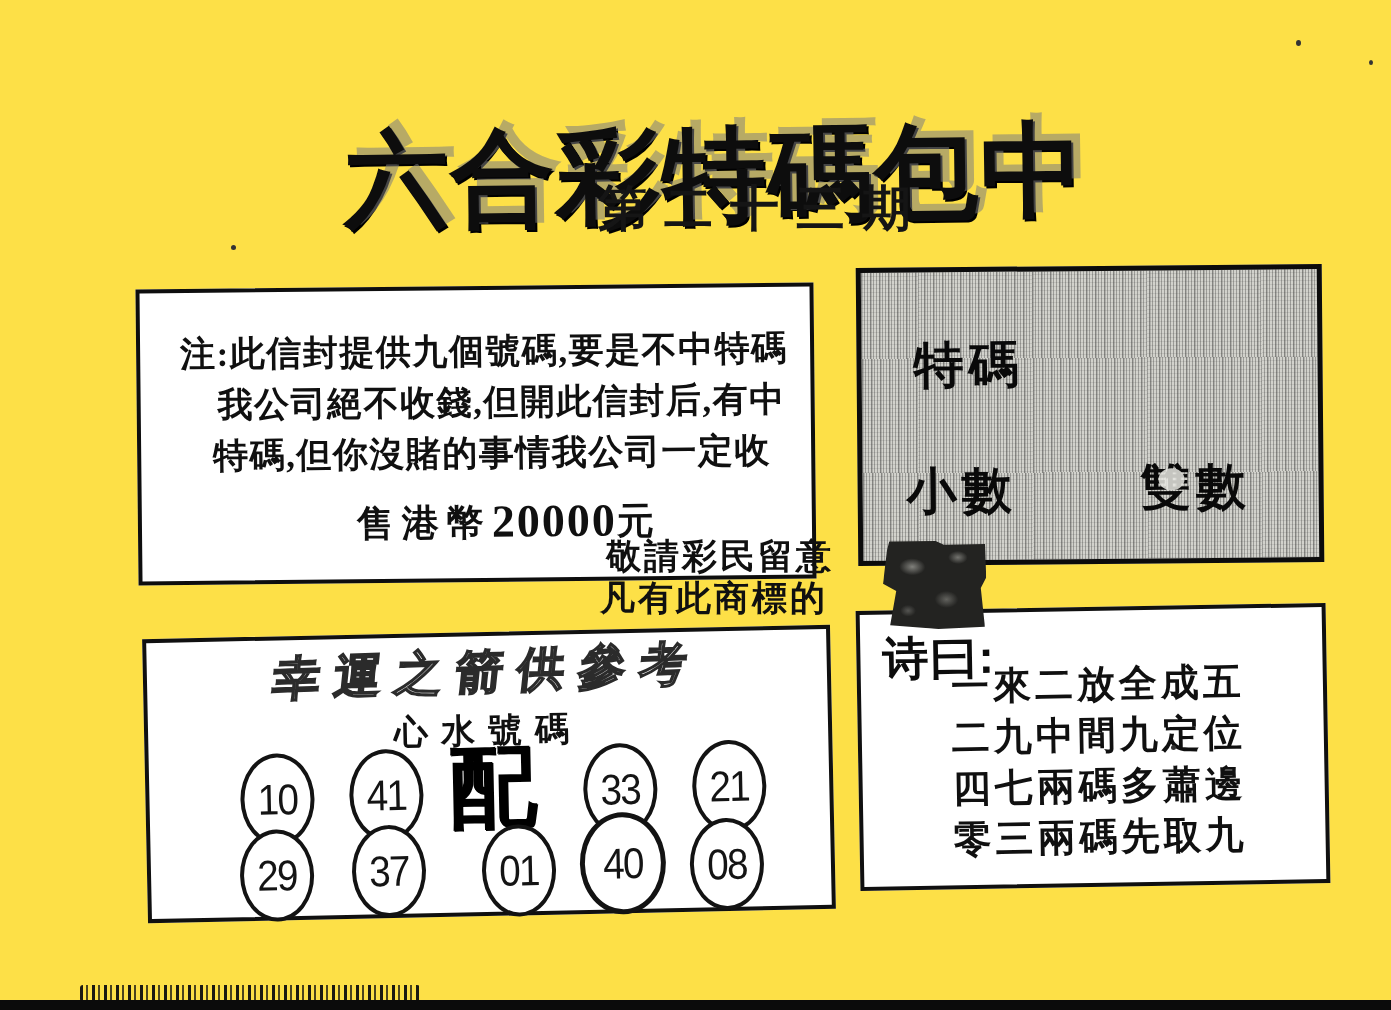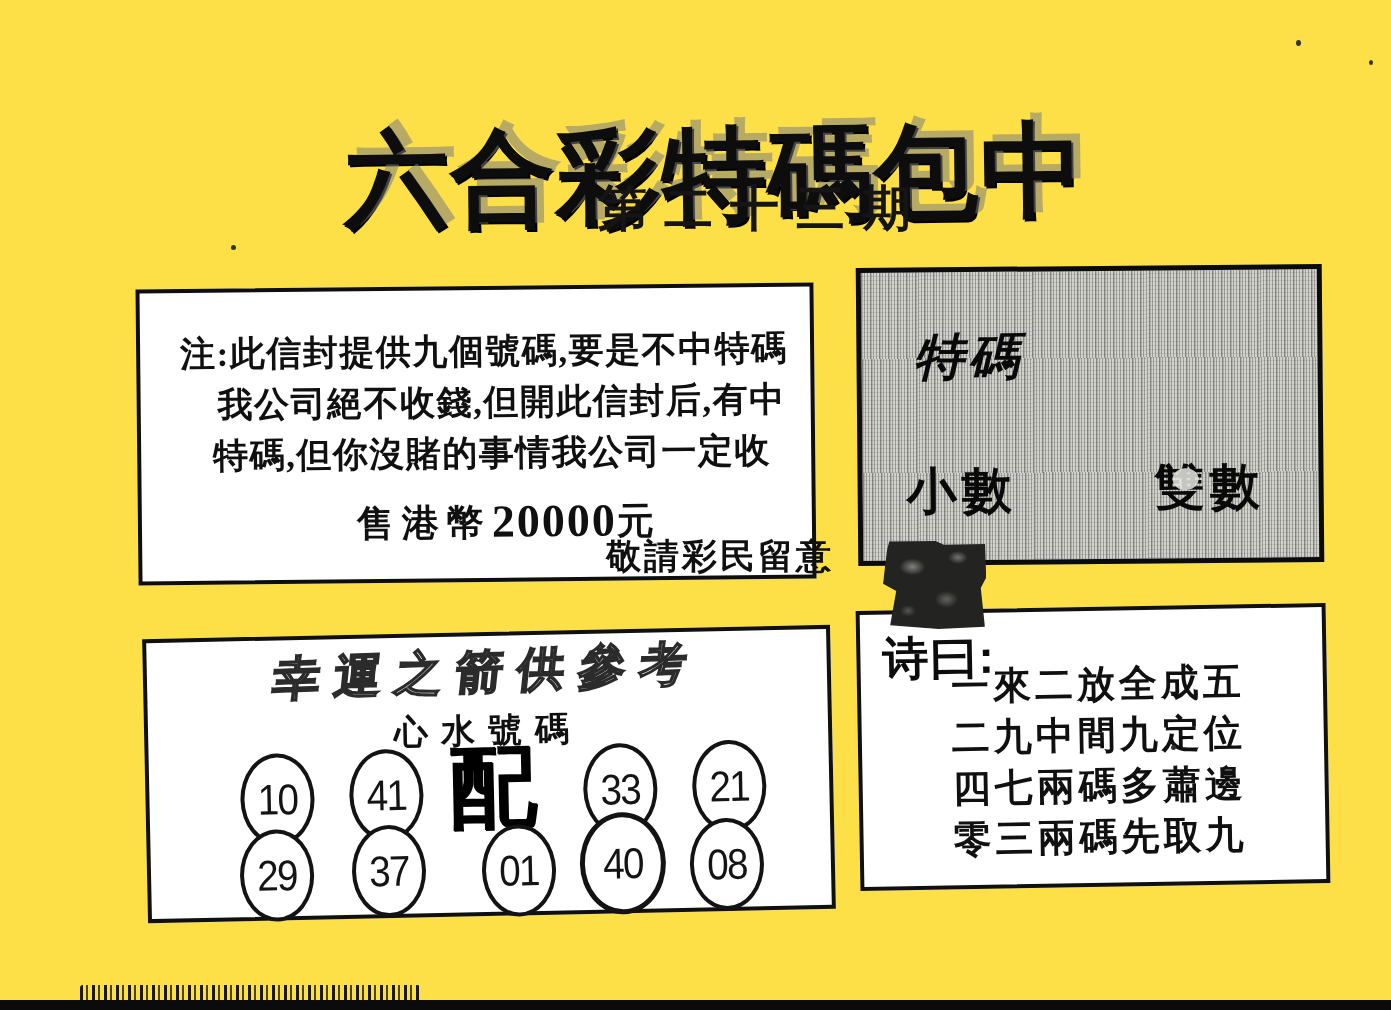--- a/index.html
+++ b/index.html
@@ -55,24 +55,24 @@
     background-image:
       repeating-linear-gradient(90deg, rgba(30,30,30,.30) 0 1px, rgba(0,0,0,0) 1px 3px),
       repeating-linear-gradient(90deg, rgba(60,60,60,.22) 0 2px, rgba(0,0,0,0) 2px 9px),
       repeating-linear-gradient(0deg, rgba(80,80,80,.14) 0 1px, rgba(0,0,0,0) 1px 4px);
     transform:rotate(-0.5deg);z-index:1;
   }
   .cat{
     position:absolute;font-family:"Liberation Sans", sans-serif;
     font-size:50px;font-weight:900;letter-spacing:5px;color:#090909;white-space:nowrap;
   }
-  .cat.tema{left:52px;top:52px;font-style:italic;}
+  .cat.tema{left:52px;top:60px;}
   .cat.dianshu{left:274px;top:50px;}
   .cat.xiaoshu{left:44px;top:186px;text-align:center;}
-  .cat.shuangshu{left:292px;top:184px;}
+  .cat.shuangshu{left:278px;top:184px;}
   .cat .blotch{
     position:absolute;left:18px;top:14px;width:26px;height:22px;
     background:rgba(230,230,225,.85);border-radius:50%;
   }
   
   .notice{
     position:absolute;left:600px;top:536px;width:280px;z-index:5;
   }
   .notice p{
     margin:0;font-size:35px;font-weight:700;letter-spacing:3px;
@@ -190,20 +190,21 @@
   </div>
 
   <div class="grey-box">
     <span class="cat tema">特碼</span>
     <span class="cat xiaoshu">小數</span>
     <span class="cat shuangshu"><span>雙數</span><span class="blotch"></span></span>
   </div>
 
   <div class="notice">
     <p>敬請彩民留意</p>
+    <p>凡有此商標的</p>
   </div>
 
   <div class="stamp"></div>
 
   <div class="poem-box">
     <p class="poem-heading">诗曰:</p>
     <ul class="poem-lines">
       <li>一來二放全成五</li>
       <li>二九中間九定位</li>
       <li>四七兩碼多蕭邊</li>

